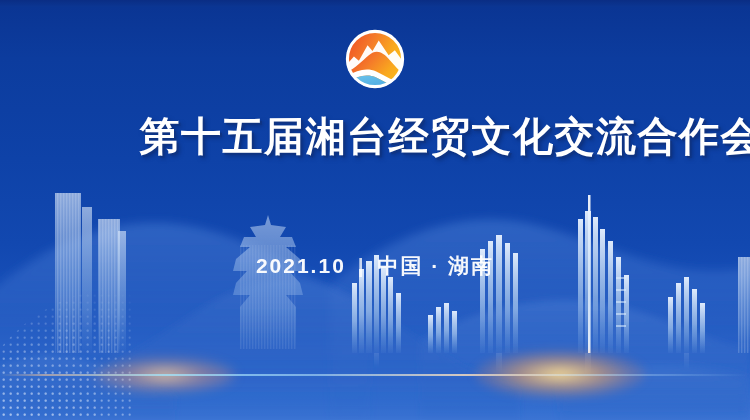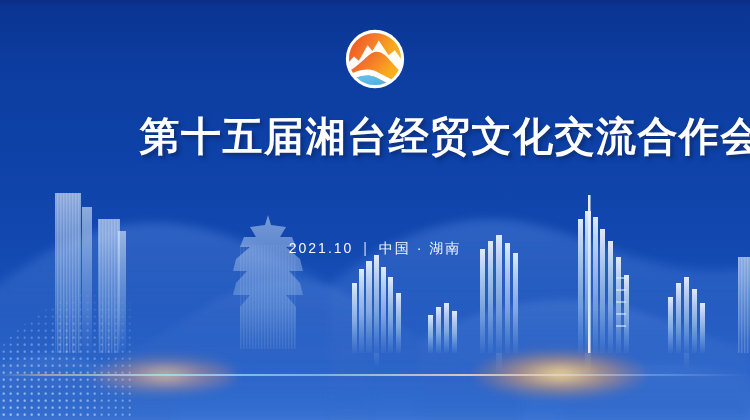--- a/index.html
+++ b/index.html
@@ -111,28 +111,28 @@
     line-height: 51px;
     letter-spacing: 1.5px;
     color: #ffffff;
     text-shadow:
       2px 2px 0 rgba(16,52,128,0.85),
       3px 3px 4px rgba(8,32,95,0.55);
     white-space: nowrap;
   }
   .subtitle {
     position: absolute;
-    left: 0; top: 240px;
+    left: 0; top: 252px;
     width: 100%;
     text-align: center;
-    font-size: 14px;
+    font-size: 21px;
     letter-spacing: 2px;
     color: #ffffff;
     opacity: 0.96;
-    font-weight: 400;
+    font-weight: 700;
     white-space: nowrap;
   }
   .sub-sep { opacity: 0.8; padding: 0 4px; }
 </style>
 </head>
 <body>
 
 <div id="banner">
 
   <div class="top-band"></div>

